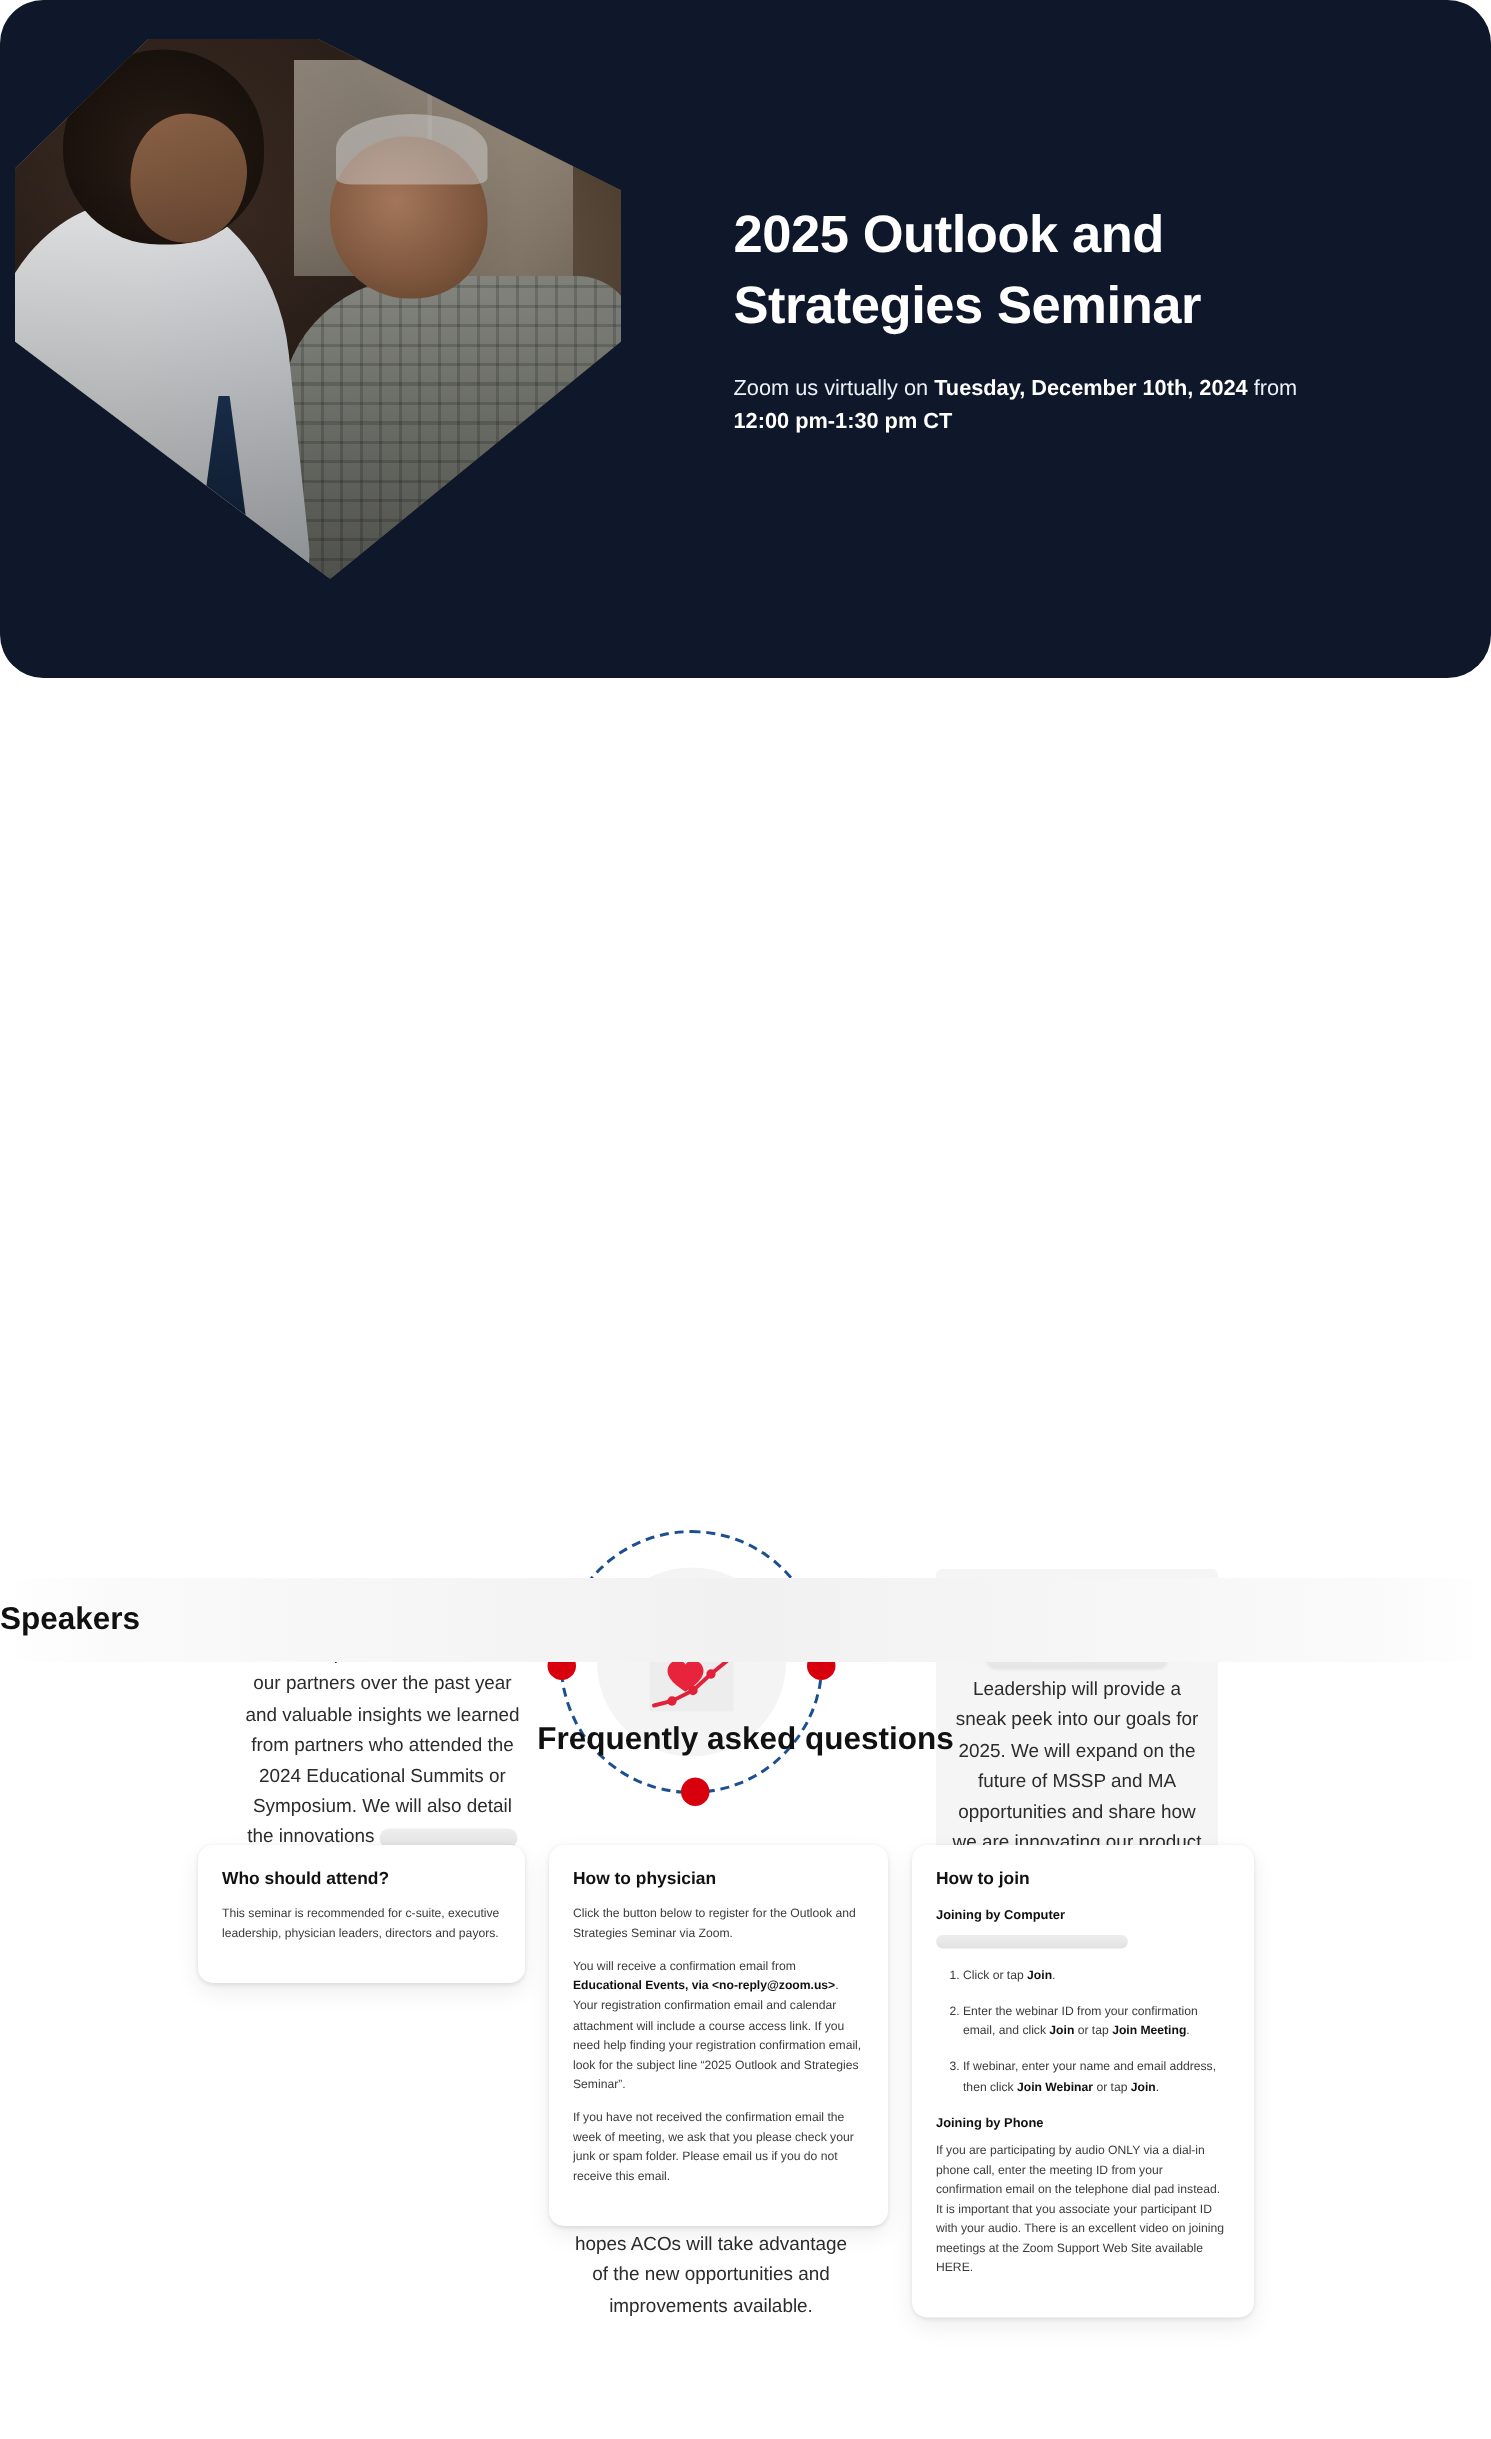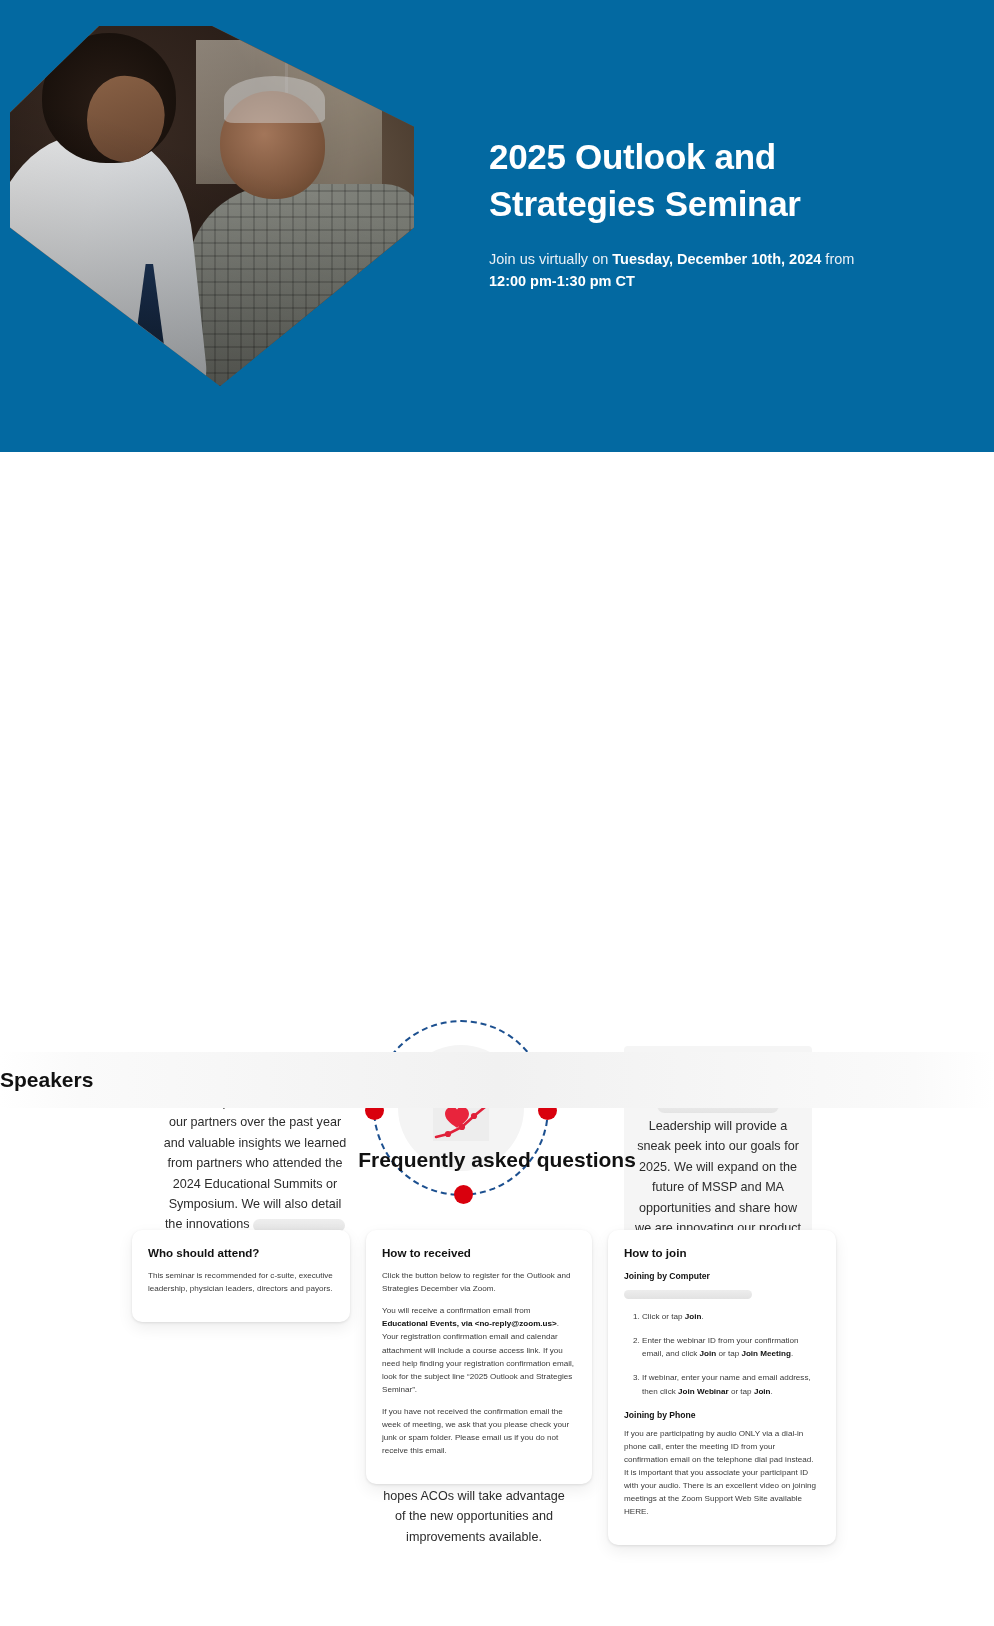--- a/index.html
+++ b/index.html
@@ -10,22 +10,23 @@
     background: #ffffff;
     color: #1a1a1a;
     -webkit-font-smoothing: antialiased;
   }
 
   
   .hero {
     position: relative;
     width: 994px;
     height: 452px;
-    background: #0369a1;
+    background: #0f172a;
     overflow: hidden;
+    border-radius: 29px;
   }
   .hero-photo-wrap {
     position: absolute;
     left: 10px;
     top: 26px;
     width: 404px;
     height: 360px;
   }
   
   .hero-photo {
@@ -297,21 +298,21 @@
       <div class="hp-coat"></div>
       <div class="hp-tie"></div>
       <div class="hp-hair"></div>
       <div class="hp-face1"></div>
       <div class="hp-shadow"></div>
     </div>
   </div>
 
   <div class="hero-text">
     <h1 class="hero-title">2025 Outlook and Strategies Seminar</h1>
-    <p class="hero-sub"><span>Join us virtually on </span><b>Tuesday, December 10th, 2024</b><span> from </span><b>12:00 pm-1:30 pm CT</b></p>
+    <p class="hero-sub"><span>Zoom us virtually on </span><b>Tuesday, December 10th, 2024</b><span> from </span><b>12:00 pm-1:30 pm CT</b></p>
   </div>
 </div>
 
 <div class="topics">
 
   <div class="orbit">
     <div class="orbit-inner">
       <div class="orbit-icon">
         <svg viewBox="0 0 78 66" width="78" height="66">
           <circle cx="39" cy="9" r="4.2" fill="#151515"></circle>
@@ -357,22 +358,22 @@
   <h2 class="faq-title">Frequently asked questions</h2>
 
   <div class="faq-cards">
 
     <div class="card c1">
       <h3>Who should attend?</h3>
       <p>This seminar is recommended for c-suite, executive leadership, physician leaders, directors and payors.</p>
     </div>
 
     <div class="card c2">
-      <h3>How to received</h3>
-      <p>Click the button below to register for the Outlook and Strategies December via Zoom.</p>
+      <h3>How to physician</h3>
+      <p>Click the button below to register for the Outlook and Strategies Seminar via Zoom.</p>
       <p><span>You will receive a confirmation email from </span><b>Educational Events, via &lt;no-reply@zoom.us&gt;</b><span>. Your registration confirmation email and calendar attachment will include a course access link. If you need help finding your registration confirmation email, look for the subject line “2025 Outlook and Strategies Seminar”.</span></p>
       <p>If you have not received the confirmation email the week of meeting, we ask that you please check your junk or spam folder. Please email us if you do not receive this email.</p>
     </div>
 
     <div class="card c3">
       <h3>How to join</h3>
       <h4>Joining by Computer</h4>
       <p> <span class="r-inline" style="width:128px;"></span></p>
       <ol>
         <li><span>Click or tap </span><b>Join</b><span>.</span></li>

